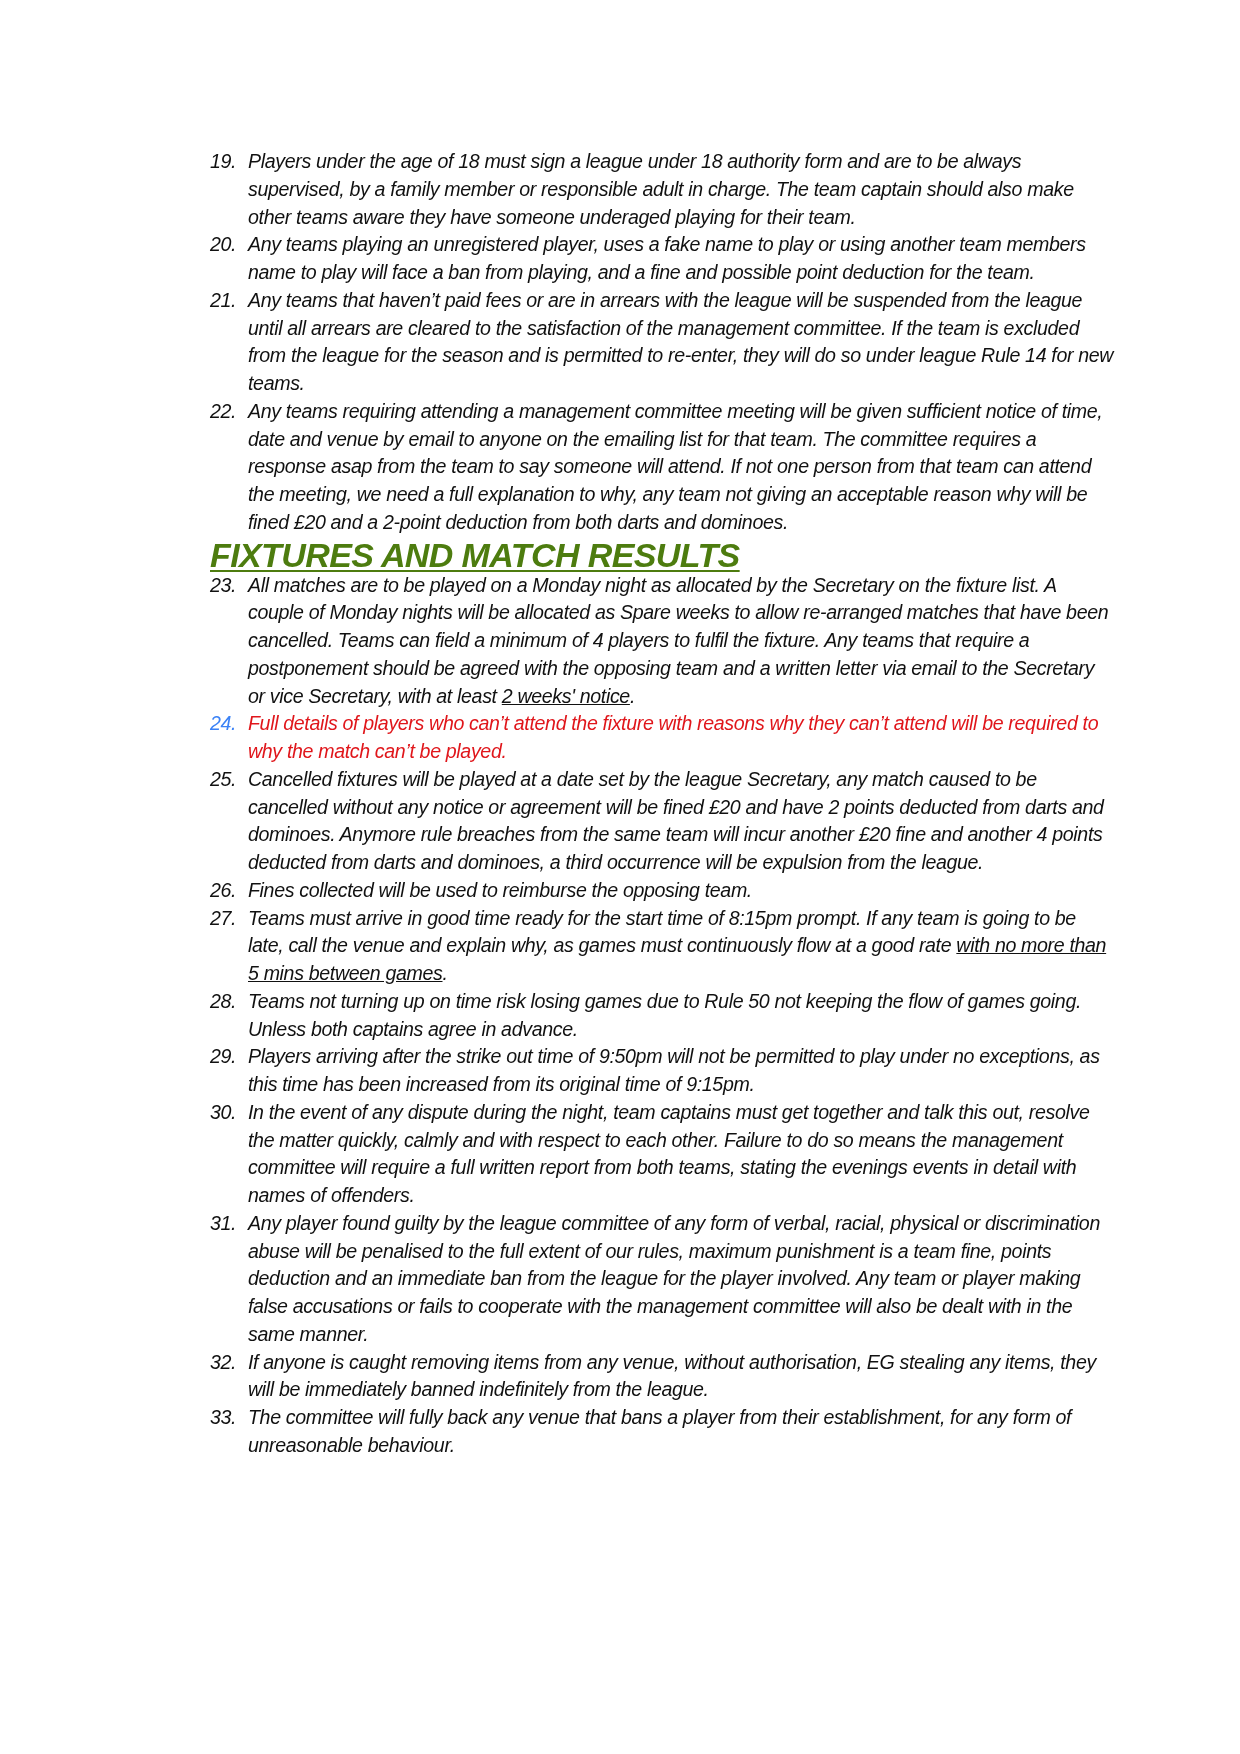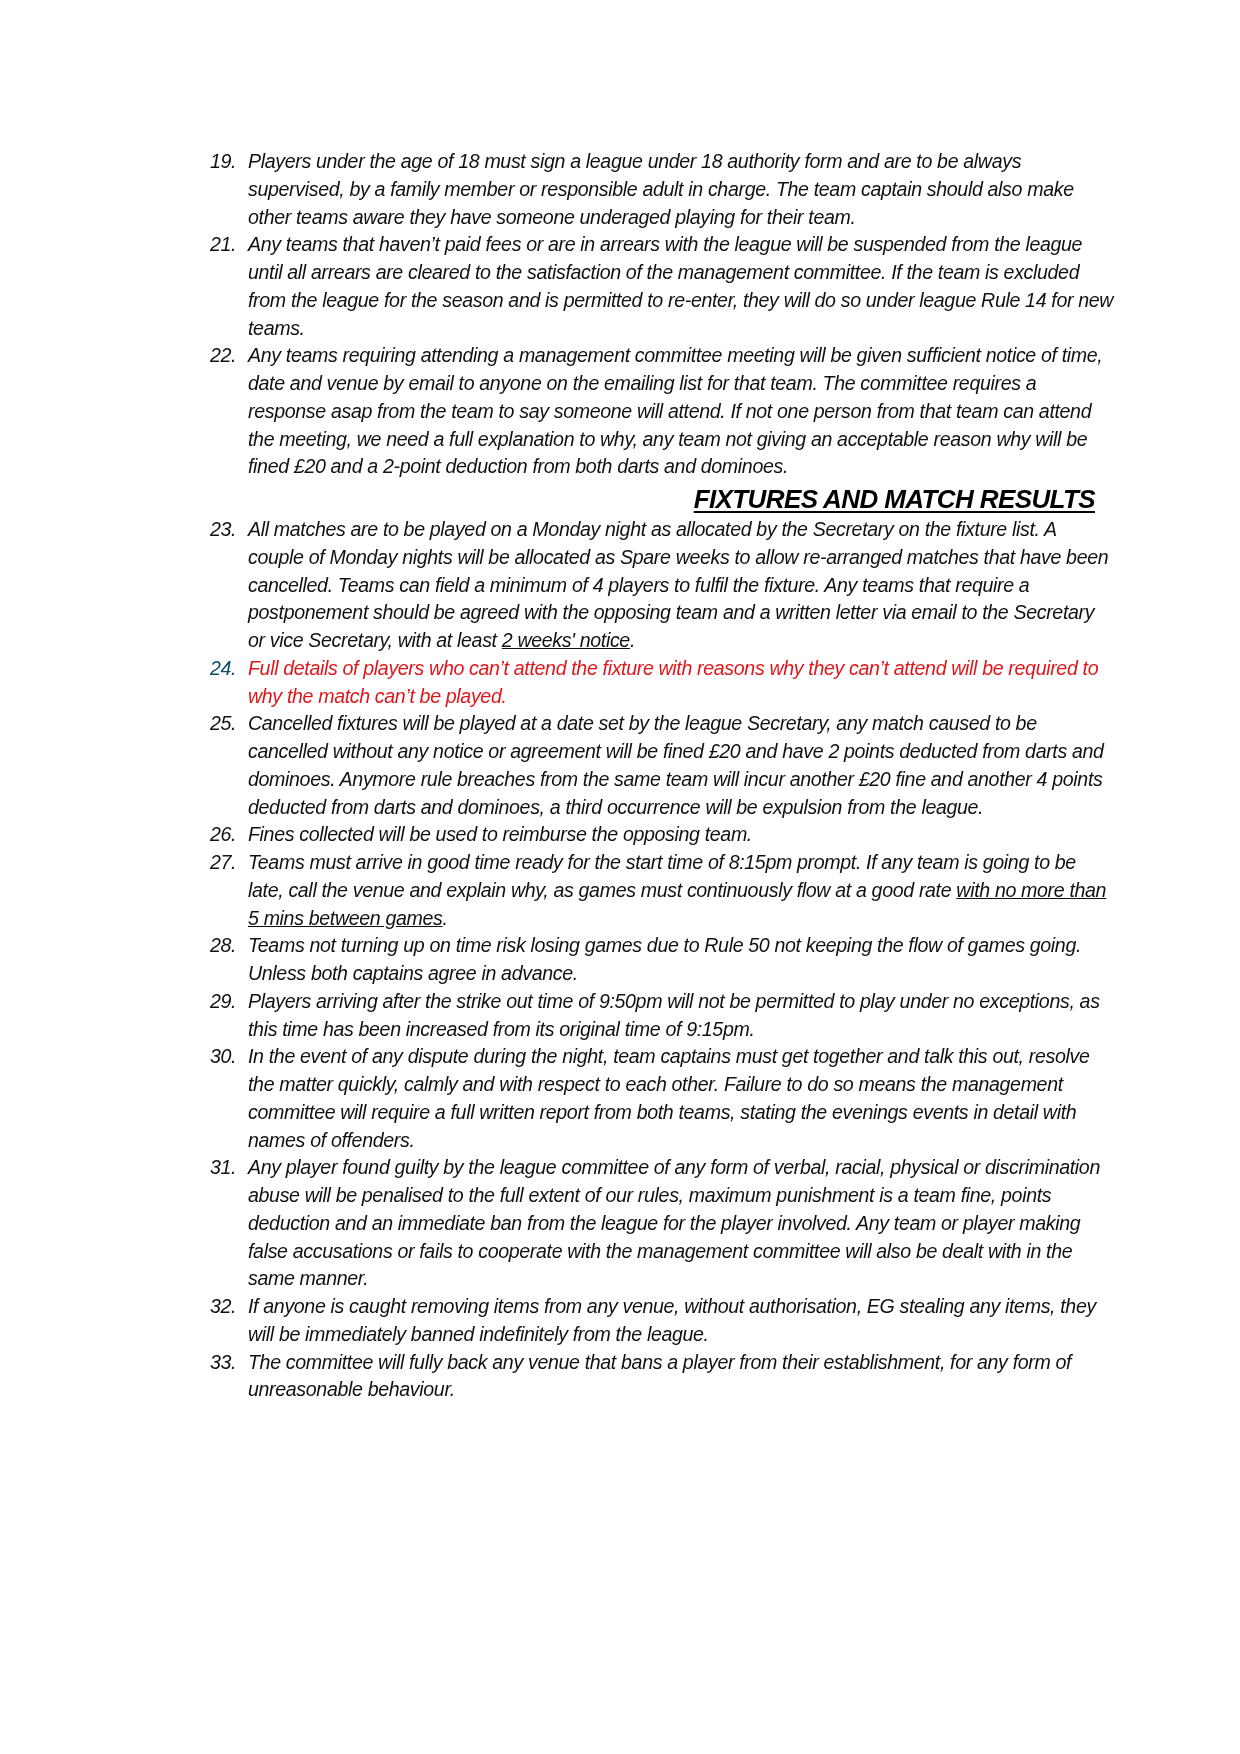--- a/index.html
+++ b/index.html
@@ -16,63 +16,67 @@
     color: #111111;
     letter-spacing: -0.35px;
     margin-left: 24px;
   }
   ol.rules { list-style: none; margin: 0; padding: 0; }
   ol.rules li { position: relative; padding-left: 38px; margin: 0; }
   .num { position: absolute; left: 0; top: 0; }
   .red { color: #e0161b; }
   .u { text-decoration: underline; }
   .heading {
-    text-align: right;
+    text-align: left;
     font-style: italic;
     font-weight: bold;
-    color: #000000;
+    color: #4d7c0f;
     text-decoration: underline;
     text-decoration-thickness: 2px;
     text-underline-offset: 3px;
-    font-size: 26px;
+    font-size: 34px;
     line-height: 33px;
     margin: 2px 0 0 0;
     letter-spacing: -0.6px;
     padding-right: 20px;
   }
 </style>
 </head>
 <body>
 
 <div class="page">
 
   <ol class="rules">
     <li>
       <span class="num">19.</span>
       <span>Players under the age of 18 must sign a league under 18 authority form and are to be always supervised, by a family member or responsible adult in charge. The team captain should also make other teams aware they have someone underaged playing for their team.</span>
+    </li>
+    <li>
+      <span class="num">20.</span>
+      <span>Any teams playing an unregistered player, uses a fake name to play or using another team members name to play will face a ban from playing, and a fine and possible point deduction for the team.</span>
     </li>
     <li>
       <span class="num">21.</span>
       <span>Any teams that haven’t paid fees or are in arrears with the league will be suspended from the league until all arrears are cleared to the satisfaction of the management committee. If the team is excluded from the league for the season and is permitted to re-enter, they will do so under league Rule 14 for new teams.</span>
     </li>
     <li>
       <span class="num">22.</span>
       <span>Any teams requiring attending a management committee meeting will be given sufficient notice of time, date and venue by email to anyone on the emailing list for that team. The committee requires a response asap from the team to say someone will attend. If not one person from that team can attend the meeting, we need a full explanation to why, any team not giving an acceptable reason why will be fined £20 and a 2-point deduction from both darts and dominoes.</span>
     </li>
   </ol>
 
   <div class="heading">FIXTURES AND MATCH RESULTS</div>
 
   <ol class="rules">
     <li>
       <span class="num">23.</span>
       <span>All matches are to be played on a Monday night as allocated by the Secretary on the fixture list. A couple of Monday nights will be allocated as Spare weeks to allow re-arranged matches that have been cancelled. Teams can field a minimum of 4 players to fulfil the fixture. Any teams that require a postponement should be agreed with the opposing team and a written letter via email to the Secretary or vice Secretary, with at least </span><span class="u">2 weeks' notice</span><span>.</span>
     </li>
     <li class="red">
-      <span class="num" style="color:#0c4a6e">24.</span>
+      <span class="num" style="color:#3b82f6">24.</span>
       <span>Full details of players who can’t attend the fixture with reasons why they can’t attend will be required to why the match can’t be played.</span>
     </li>
     <li>
       <span class="num">25.</span>
       <span>Cancelled fixtures will be played at a date set by the league Secretary, any match caused to be cancelled without any notice or agreement will be fined £20 and have 2 points deducted from darts and dominoes. Anymore rule breaches from the same team will incur another £20 fine and another 4 points deducted from darts and dominoes, a third occurrence will be expulsion from the league.</span>
     </li>
     <li>
       <span class="num">26.</span>
       <span>Fines collected will be used to reimburse the opposing team.</span>
     </li>

